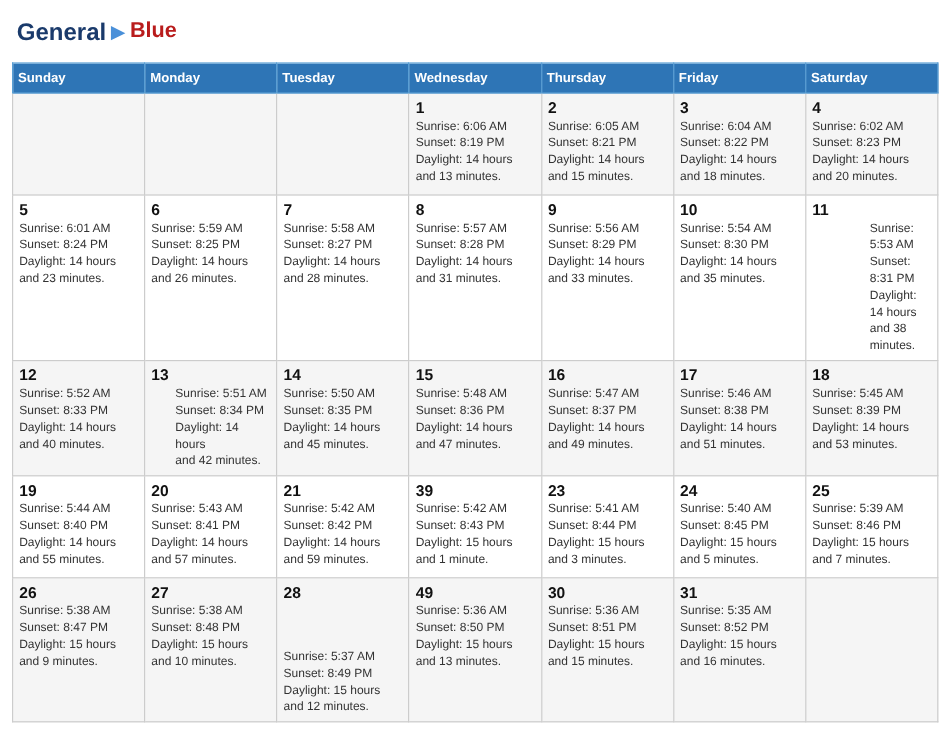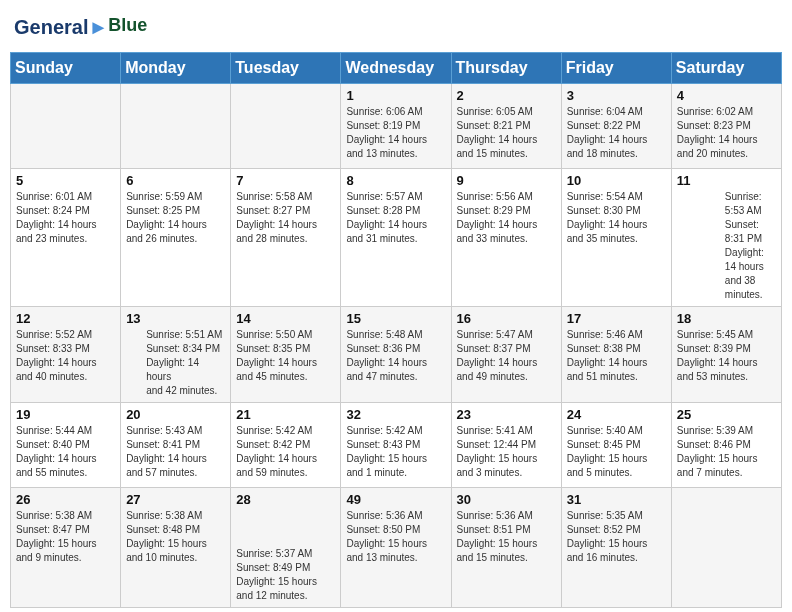--- a/index.html
+++ b/index.html
@@ -48,21 +48,21 @@
       color: #333;
     }
     table {
       width: 100%;
       border-collapse: collapse;
       table-layout: fixed;
     }
     thead tr th {
       background-color: #2e75b6;
       color: white;
-      font-size: 16px;
+      font-size: 11px;
       font-weight: bold;
       padding: 6px 4px;
       text-align: left;
       border: 1px solid #5a9fd4;
     }
     tbody tr td {
       border: 1px solid #ccc;
       vertical-align: top;
       padding: 4px 5px;
       font-size: 10px;
@@ -94,21 +94,21 @@
   </style>
 </head>
 <body>
 
 <div class="header">
   <div class="logo">
     <div class="logo-line">
       <span class="logo-text">General<span>►</span></span>
     </div>
     <div class="logo-line">
-      <span class="logo-text" style="color:#14532d; font-size:18px;">Blue</span>
+      <span class="logo-text" style="color:#b91c1c; font-size:18px;">Blue</span>
     </div>
   </div>
   <div class="title-section">
     <div class="month-title"></div>
     <div class="location-title"></div>
   </div>
 </div>
 
 <table>
   <thead>
@@ -274,30 +274,30 @@
 and 57 minutes.</div>
         </td>
         <td>
           <span class="day-num">21</span>
           <div class="day-info" style="white-space: pre-line;">Sunrise: 5:42 AM
 Sunset: 8:42 PM
 Daylight: 14 hours
 and 59 minutes.</div>
         </td>
         <td>
-          <span class="day-num">32</span>
+          <span class="day-num">39</span>
           <div class="day-info" style="white-space: pre-line;">Sunrise: 5:42 AM
 Sunset: 8:43 PM
 Daylight: 15 hours
 and 1 minute.</div>
         </td>
         <td>
           <span class="day-num">23</span>
           <div class="day-info" style="white-space: pre-line;">Sunrise: 5:41 AM
-Sunset: 12:44 PM
+Sunset: 8:44 PM
 Daylight: 15 hours
 and 3 minutes.</div>
         </td>
         <td>
           <span class="day-num">24</span>
           <div class="day-info" style="white-space: pre-line;">Sunrise: 5:40 AM
 Sunset: 8:45 PM
 Daylight: 15 hours
 and 5 minutes.</div>
         </td>

